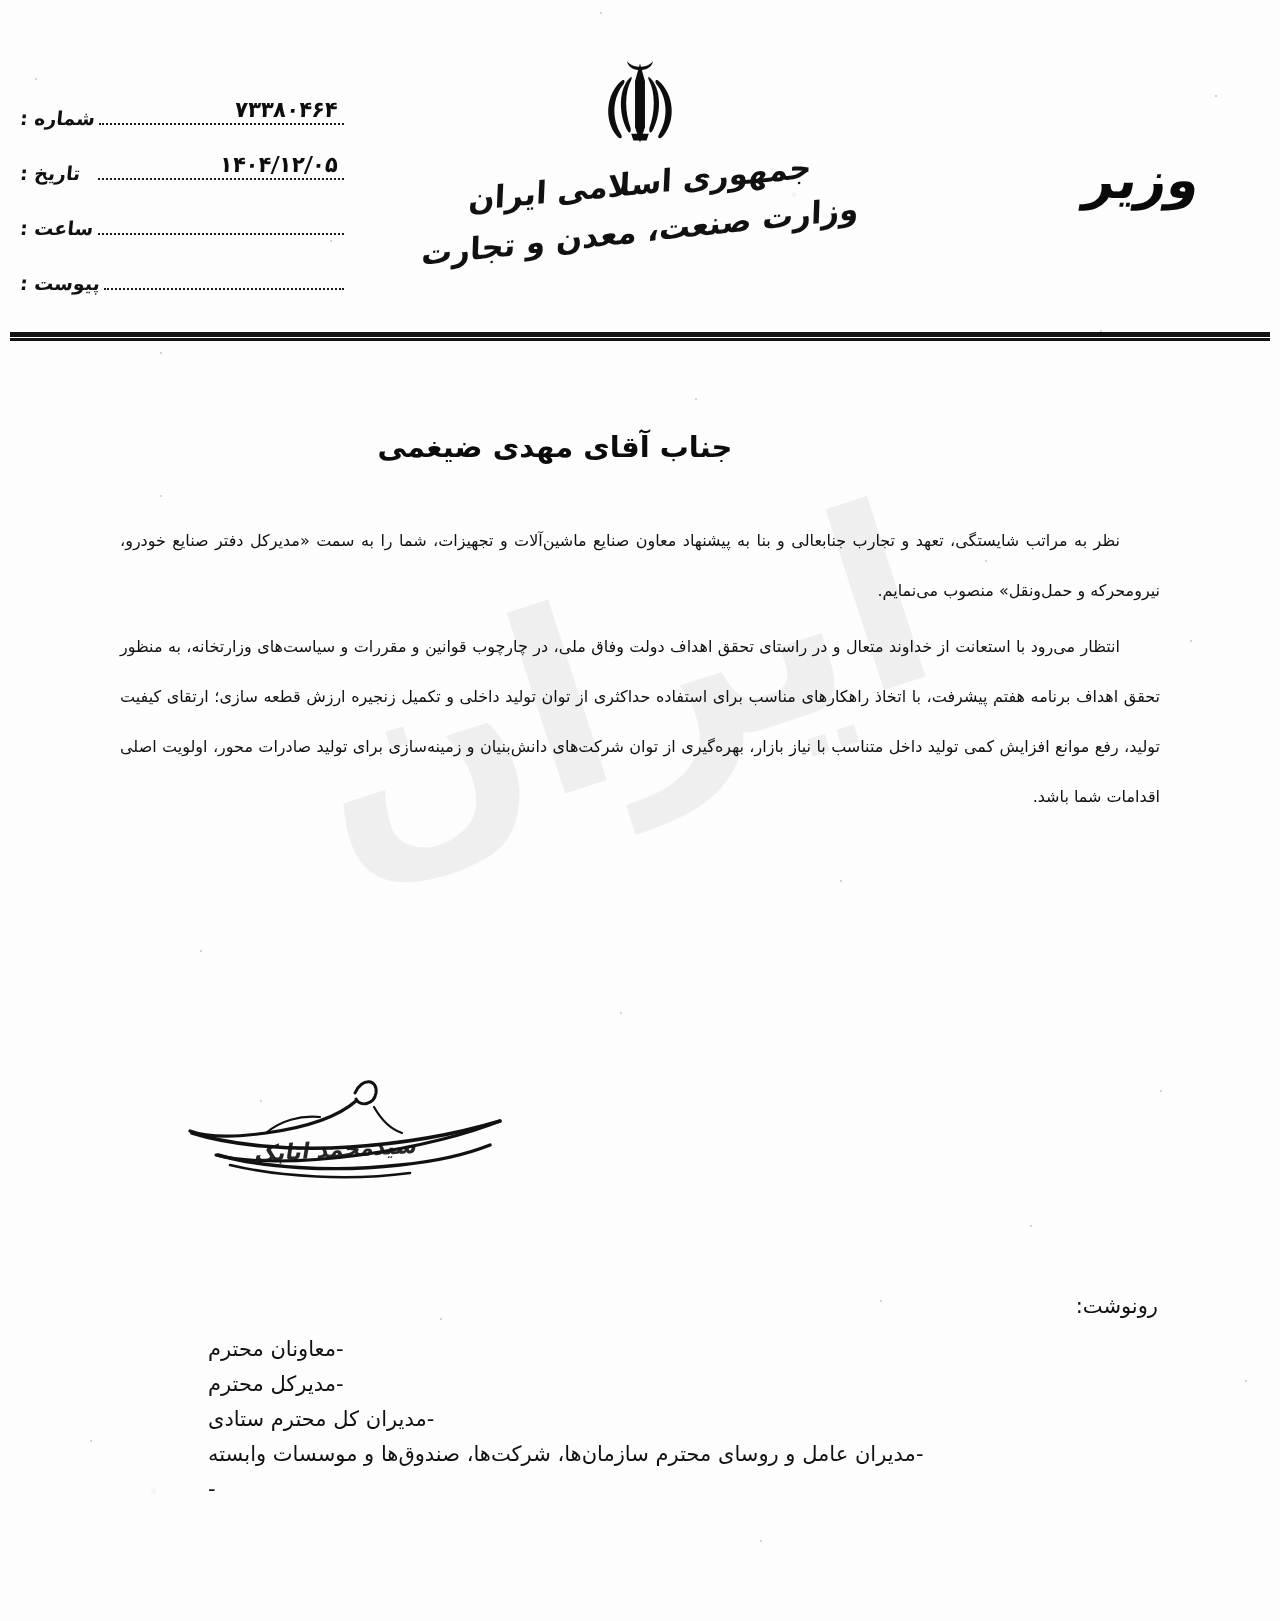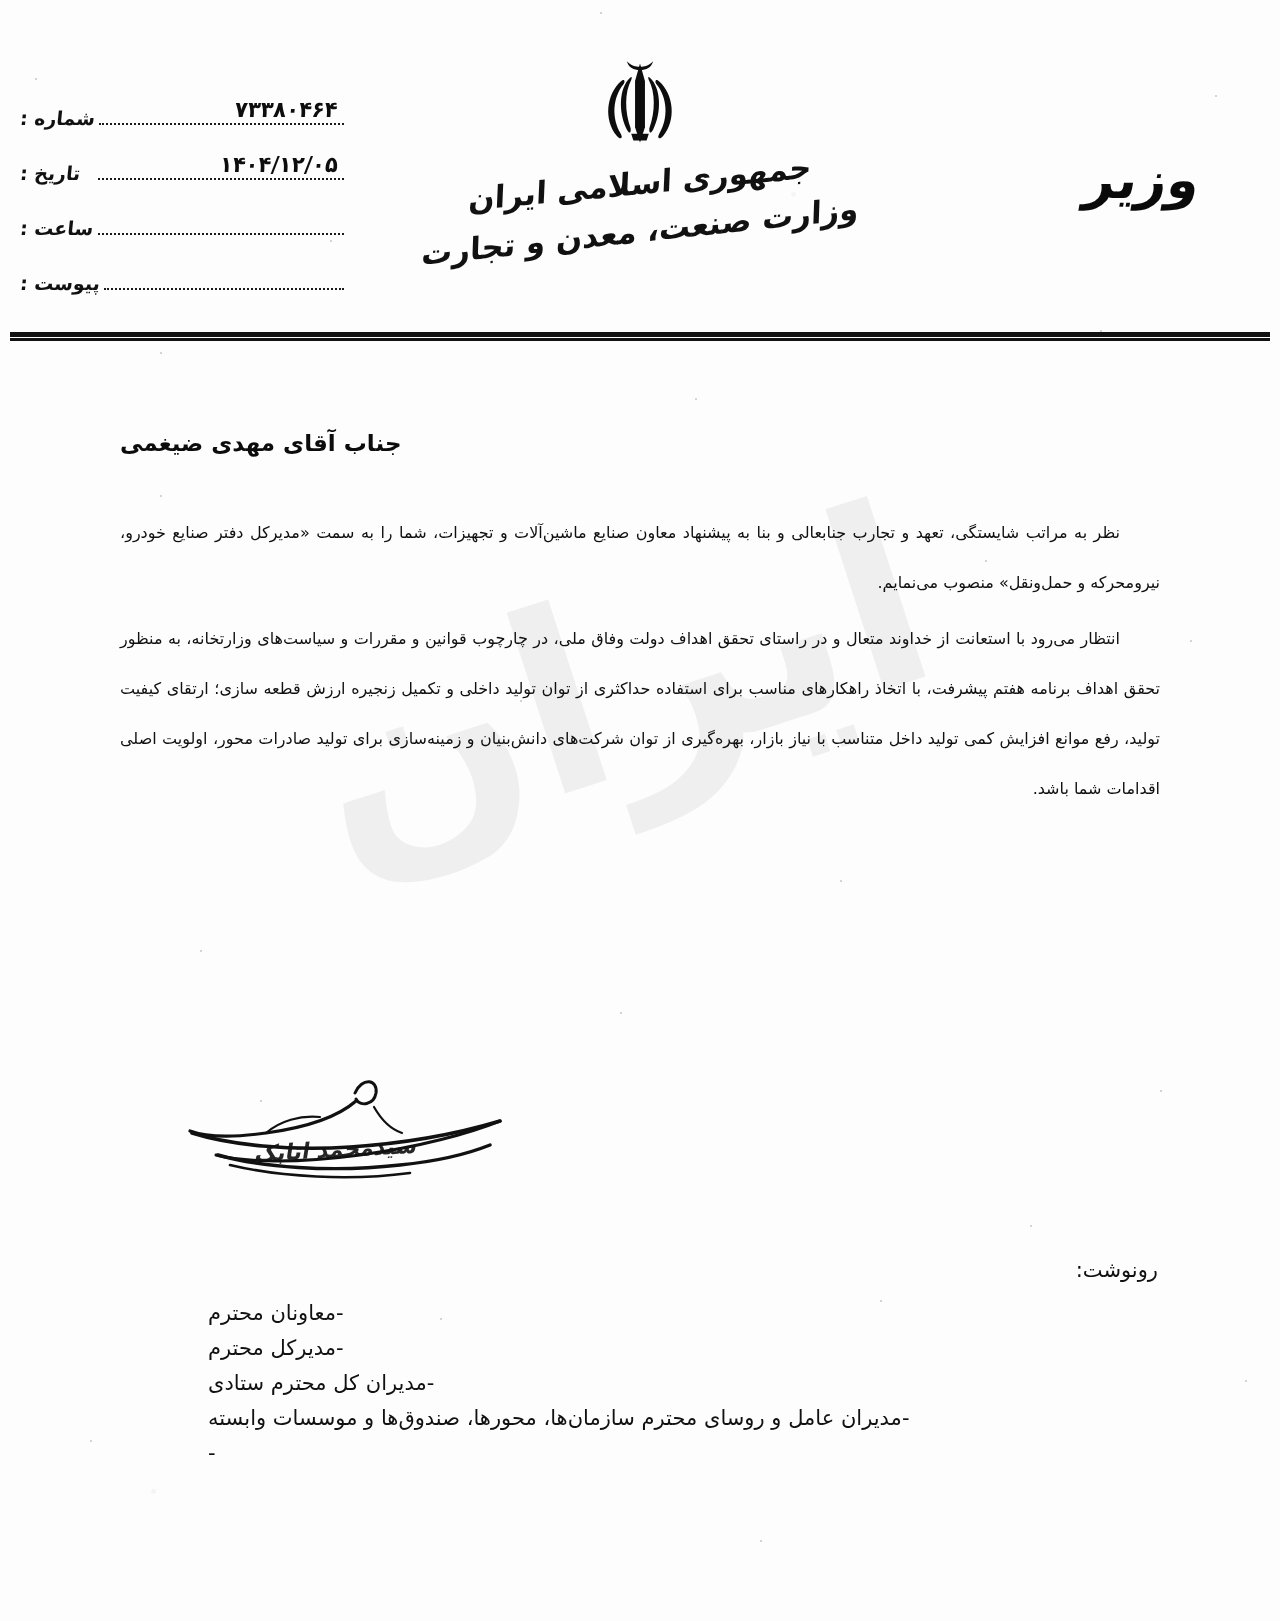--- a/index.html
+++ b/index.html
@@ -99,22 +99,22 @@
     border-bottom:3px solid #121212;
     box-sizing:border-box;
   }
 
   
   .body{
     position:absolute;left:120px;right:120px;top:430px;
     text-align:justify;
   }
   .addressee{
-    text-align:left;
-    font-size:23px;font-weight:700;color:#0c0c0c;
+    text-align:center;
+    font-size:29px;font-weight:700;color:#0c0c0c;
     margin:0 0 52px 0;
     letter-spacing:.2px;
     padding-right:170px;
   }
   .para{
     font-size:16px;
     line-height:50px;
     color:#101010;
     margin:0 0 6px 0;
     text-align:justify;
@@ -136,21 +136,21 @@
     opacity:.92;
   }
 
   
   .cc{
     position:absolute;right:122px;top:1258px;
     width:950px;
   }
   .cc-title{
     font-size:21px;font-weight:400;color:#111;
-    margin-bottom:14px;text-align:right;
+    margin-bottom:14px;text-align:right;margin-top:36px;
   }
   .cc-list{list-style:none;margin:0;padding:0;}
   .cc-item{
     display:flex;flex-direction:row;
     justify-content:flex-end;align-items:baseline;
     font-size:21px;line-height:35px;color:#111;
   }
   .cc-dash{width:78px;text-align:left;flex:0 0 78px;padding-right:10px;}
   .cc-text{text-align:left;}
 </style>
@@ -257,21 +257,21 @@
       <li class="cc-item">
         <span class="cc-dash">-</span>
         <span class="cc-text">مدیرکل محترم</span>
       </li>
       <li class="cc-item">
         <span class="cc-dash">-</span>
         <span class="cc-text">مدیران کل محترم ستادی</span>
       </li>
       <li class="cc-item">
         <span class="cc-dash">-</span>
-        <span class="cc-text">مدیران عامل و روسای محترم سازمان‌ها، محور‌ها، صندوق‌ها و موسسات وابسته</span>
+        <span class="cc-text">مدیران عامل و روسای محترم سازمان‌ها، شرکت‌ها، صندوق‌ها و موسسات وابسته</span>
       </li>
       <li class="cc-item">
         <span class="cc-dash">-</span>
       </li>
     </ul>
   </div>
 
 <div class="speck" style="left: 600px; top: 12px; width: 2px; height: 2px;"></div>
     <div class="speck" style="left: 1215px; top: 95px; width: 2px; height: 2px;"></div>
     <div class="speck" style="left: 35px; top: 78px; width: 2px; height: 2px;"></div>

